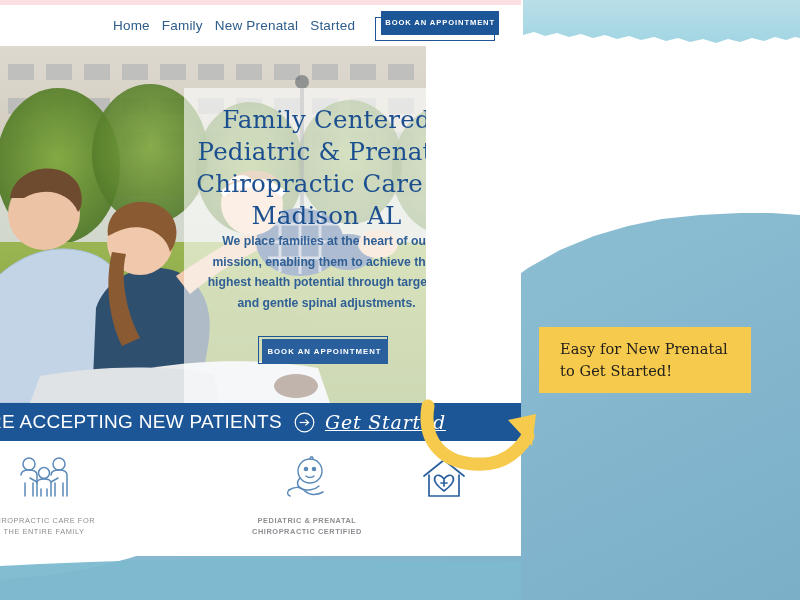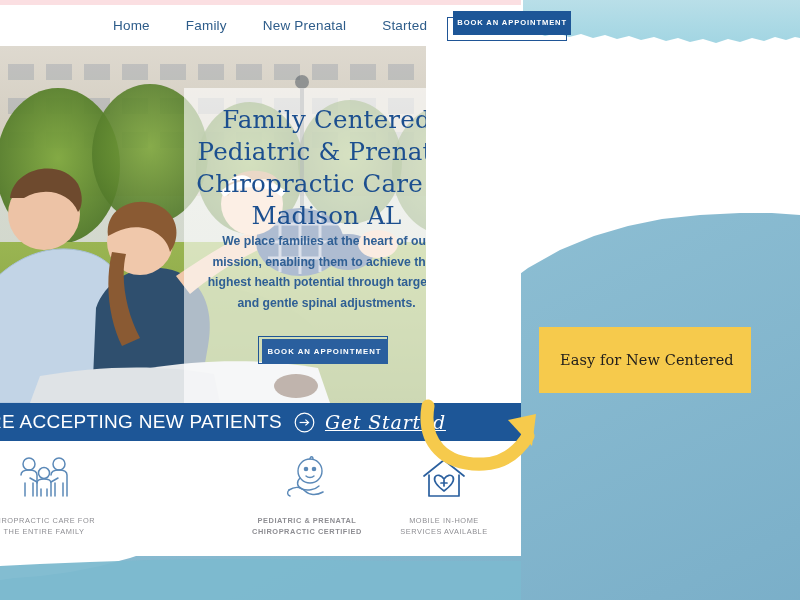--- a/index.html
+++ b/index.html
@@ -24,21 +24,21 @@
     position:absolute; left:0; top:0; width:521px; height:5px;
     background:#fbdfe2; z-index:6;
   }
 
   
   .navbar {
     position:absolute; left:0; top:5px; width:521px; height:41px;
     background:#ffffff; z-index:6;
     display:flex; align-items:center;
   }
-  .nav-links { display:flex; align-items:flex-start; gap:36px; margin-left:113px; }
+  .nav-links { display:flex; align-items:flex-start; gap:12px; margin-left:113px; }
   .nav-link {
     font-size:13.5px; color:#2d5c8a; letter-spacing:.2px;
     text-decoration:none; white-space:nowrap; cursor:pointer;
   }
   .nav-cta-wrap { position:relative; margin-left:20px; width:124px; height:30px; }
   .nav-cta-frame {
     position:absolute; left:0; top:6px; width:120px; height:24px;
     border:1.5px solid #1f5596; background:transparent;
   }
   .nav-cta {
@@ -384,27 +384,26 @@
     <div class="feature f3">
       <div class="feature-icon">
         <svg width="48" height="46" viewBox="0 0 48 46" xmlns="http://www.w3.org/2000/svg" fill="none" stroke="#2a5f9e" stroke-width="1.7" stroke-linecap="round" stroke-linejoin="round">
           <path d="M4,20 L24,4 L44,20"></path>
           <path d="M9,19 L9,40 L39,40 L39,19"></path>
           <path d="M24,35 C16,29 13,25 15,21 C17,18 21,19 24,23
                    C27,19 31,18 33,21 C35,25 32,29 24,35 Z"></path>
           <path d="M24,24 L24,30 M21,27 L27,27"></path>
         </svg>
       </div>
-      <div class="feature-label">MOBILE IN-HOME
-SERVICES AVAILABLE</div>
     </div>
   </div>
 
   <div class="annot-box">
-    <div class="annot-line">Easy for New Centered</div>
+    <div class="annot-line">Easy for New Prenatal</div>
+    <div class="annot-line">to Get Started!</div>
   </div>
 
   <div class="annot-arrow">
     <svg width="160" height="120" viewBox="0 0 160 120" xmlns="http://www.w3.org/2000/svg">
       <path d="M28,8 C22,44 44,68 84,66 C104,65 118,54 128,38" fill="none" stroke="#f6ca4c" stroke-width="13" stroke-linecap="round"></path>
       <path d="M108,22 L136,16 L132,48 Z" fill="#f6ca4c"></path>
     </svg>
   </div>
 
 </div>

